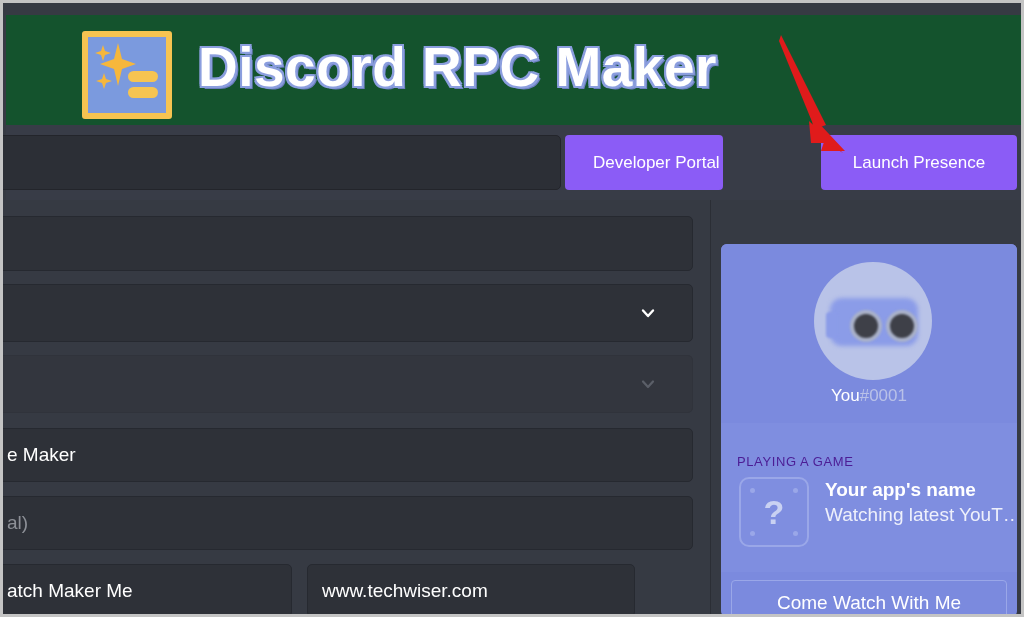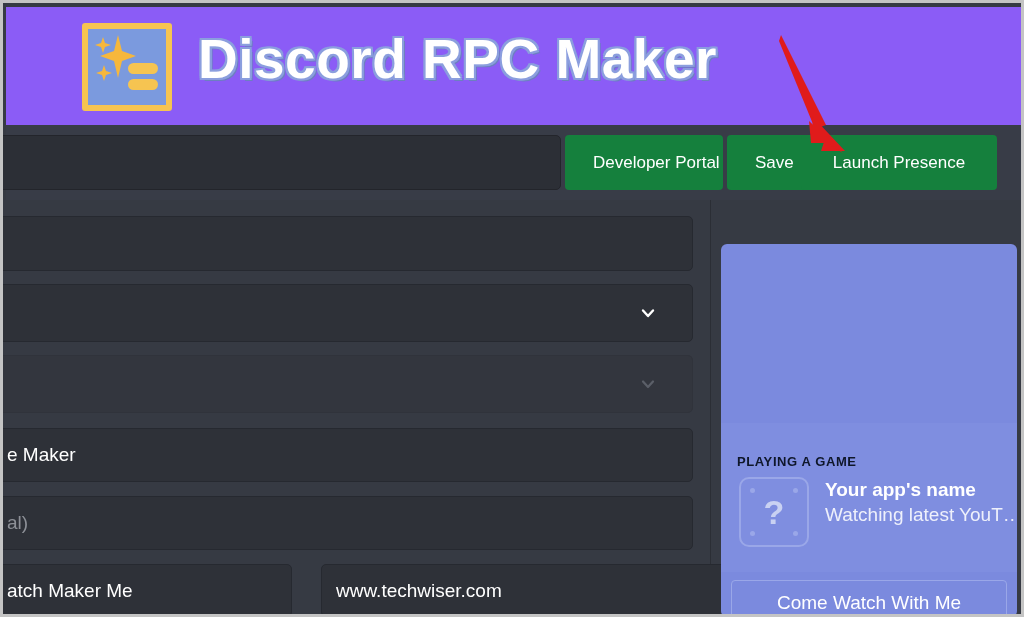--- a/index.html
+++ b/index.html
@@ -17,24 +17,24 @@
     overflow: hidden;
     box-sizing: border-box;
     border: 3px solid #c4c4c4;
     background: #363a43;
   }
 
   
   #header {
     position: absolute;
     left: 3px;
-    top: 4px;
+    top: 12px;
     width: 1018px;
     height: 122px;
-    background: #8b5cf6;
+    background: #14532d;
     box-sizing: border-box;
   }
   #logo-box {
     position: absolute;
     left: 76px;
     top: 16px;
     width: 90px;
     height: 88px;
     background: #7b9ade;
     border: 6px solid #f6c451;
@@ -75,33 +75,33 @@
     height: 55px;
     background: #2c2f36;
     border: 1px solid #23252b;
     border-radius: 5px;
     box-sizing: border-box;
   }
   .tb-btn {
     position: absolute;
     top: 10px;
     height: 55px;
-    background: #15803d;
+    background: #8b5cf6;
     border: none;
     border-radius: 4px;
     color: #ffffff;
     font-size: 17px;
     font-family: "Liberation Sans", sans-serif;
     cursor: pointer;
     padding: 0 28px;
     white-space: nowrap;
   }
   #btn-dev-portal { left: 559px; width: 158px; }
   #btn-save       { left: 721px; width: 90px;  }
-  #btn-launch     { left: 795px; width: 196px; }
+  #btn-launch     { left: 815px; width: 196px; }
 
   
   #body-area {
     position: absolute;
     left: 3px;
     top: 197px;
     width: 1018px;
     height: 417px;
     background: #363a43;
   }
@@ -136,21 +136,21 @@
     top: 155px; height: 58px;
     background: #33363e;
     border-color: #30333b;
   }
   #field-details { top: 228px; height: 54px; }
   #field-state   { top: 296px; height: 54px; color: #8d9097; }
   #field-btn1 {
     top: 364px; height: 53px; width: 300px;
   }
   #field-btn2 {
-    left: 315px; top: 364px; height: 53px; width: 406px;
+    left: 301px; top: 364px; height: 53px; width: 328px;
   }
   .chevron {
     position: absolute;
     right: 36px;
     top: 50%;
     transform: translateY(-50%);
     width: 16px;
     height: 16px;
   }
   .chevron svg { display: block; }
@@ -233,23 +233,23 @@
     top: 179px;
     width: 296px;
     height: 149px;
     background: #7f8ee0;
   }
   #playing-label {
     position: absolute;
     left: 16px;
     top: 31px;
     font-size: 13px;
-    font-weight: bold;
+    font-weight: normal;
     letter-spacing: 0.6px;
-    color: #0f172a;
+    color: #4c1d95;
   }
   #app-thumb {
     position: absolute;
     left: 18px;
     top: 54px;
     width: 70px;
     height: 70px;
     border: 2px solid #9aa7e8;
     border-radius: 10px;
     box-sizing: border-box;
@@ -338,21 +338,20 @@
     </div>
 
     <div id="app-title">Discord RPC Maker</div>
   </div>
 
   <div id="toolbar">
     <input id="token-input" type="text" style="color: rgb(255, 255, 255); font-size: 18px; padding-left: 14px; outline: none;" placeholder="">
 
     <button class="tb-btn" id="btn-dev-portal">Developer Portal</button>
 
-    <button class="tb-btn" id="btn-save">Save</button>
 
     <button class="tb-btn" id="btn-launch">Launch Presence</button>
   </div>
 
   <div id="body-area">
 
     <div id="divider"></div>
 
     <div class="field" id="field-desc">
       <span></span>
@@ -387,20 +386,31 @@
     <div class="field" id="field-btn1">
       <span>atch Maker Me</span>
     </div>
 
     <div class="field" id="field-btn2">
       <span>www.techwiser.com</span>
     </div>
 
     <div id="preview-card">
 
+      <div id="avatar-region">
+        <div id="avatar">
+          <div id="avatar-art"></div>
+          <div id="strap"></div>
+          <div class="lens" id="lens-l"></div>
+          <div class="lens" id="lens-r"></div>
+        </div>
+        <div id="username">
+          <span>You</span><span class="discrim">#0001</span>
+        </div>
+      </div>
 
       <div id="activity-region">
         <div id="playing-label">PLAYING A GAME</div>
 
         <div id="app-thumb">
           <span class="dot d1"></span>
           <span class="dot d2"></span>
           <span class="dot d3"></span>
           <span class="dot d4"></span>
           <span class="qmark">?</span>

